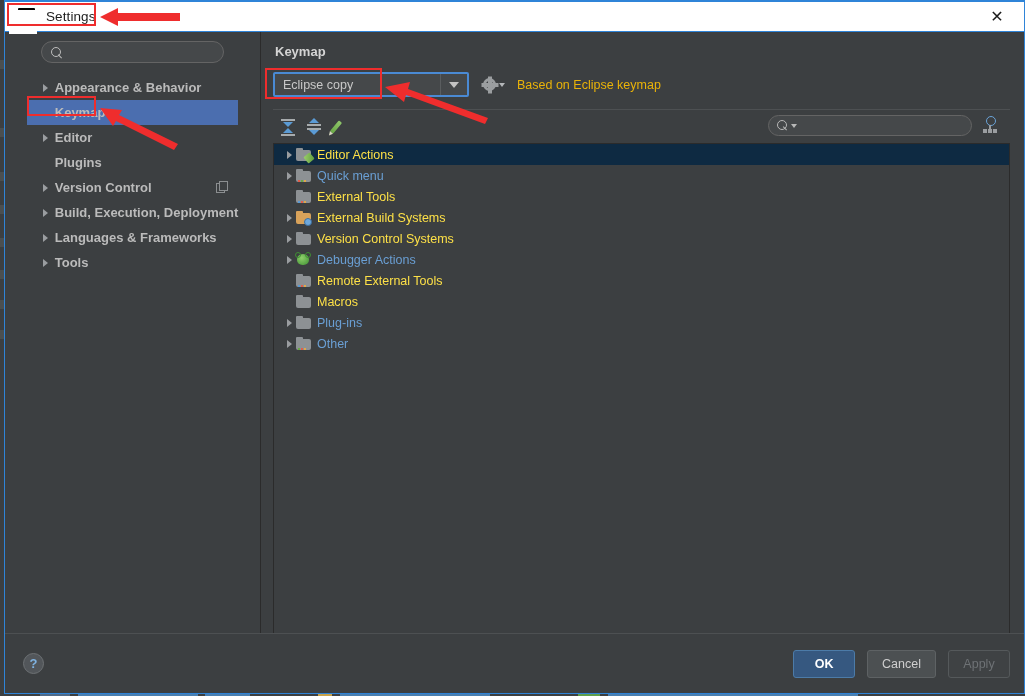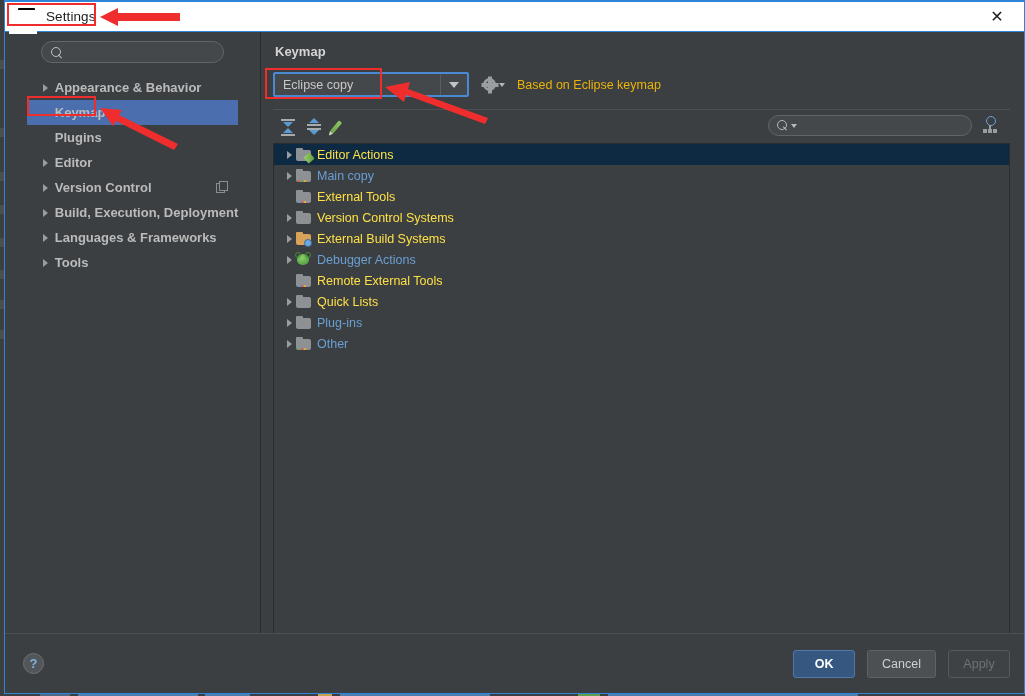--- a/index.html
+++ b/index.html
@@ -325,26 +325,26 @@
         <div class="side-list">
           <div class="side-item">
             <span class="arrow"></span>
             <span>Appearance &amp; Behavior</span>
           </div>
           <div class="side-item selected">
             <span class="arrow blank"></span>
             <span>Keymap</span>
           </div>
           <div class="side-item">
+            <span class="arrow"></span>
+            <span>Editor</span>
+          </div>
+          <div class="side-item">
             <span class="arrow blank"></span>
             <span>Plugins</span>
-          </div>
-          <div class="side-item">
-            <span class="arrow"></span>
-            <span>Editor</span>
           </div>
           <div class="side-item">
             <span class="arrow"></span>
             <span>Version Control</span>
             <span class="copy-ico"></span>
           </div>
           <div class="side-item">
             <span class="arrow"></span>
             <span>Build, Execution, Deployment</span>
           </div>
@@ -425,21 +425,21 @@
                 <i></i>
               </span>
             <span class="t-icon">
               <span class="folder"></span>
               <span class="dots">
                   <span style="background:#e05d4a"></span>
                   <span style="background:#6aa845"></span>
                   <span style="background:#e0a84a"></span>
                 </span>
             </span>
-            <span>Main copy</span>
+            <span>Quick menu</span>
           </div>
 
 
           <div class="tree-row">
             <span class="t-arrow"></span>
             <span class="t-icon">
               <span class="folder"></span>
               <span class="dots">
                   <span style="background:#5b9bd5"></span>
                   <span style="background:#e05d4a"></span>
@@ -447,34 +447,34 @@
                 </span>
             </span>
             <span>External Tools</span>
           </div>
 
           <div class="tree-row">
             <span class="t-arrow">
                 <i></i>
               </span>
             <span class="t-icon">
-                <span class="folder"></span>
-              </span>
-            <span>Version Control Systems</span>
-          </div>
-
-          <div class="tree-row">
-            <span class="t-arrow">
-                <i></i>
-              </span>
-            <span class="t-icon">
               <span class="folder orange"></span>
                 <span class="gear-badge"></span>
             </span>
             <span>External Build Systems</span>
+          </div>
+
+          <div class="tree-row">
+            <span class="t-arrow">
+                <i></i>
+              </span>
+            <span class="t-icon">
+                <span class="folder"></span>
+              </span>
+            <span>Version Control Systems</span>
           </div>
 
           <div class="tree-row blue">
             <span class="t-arrow">
                 <i></i>
               </span>
             <span class="t-icon">
                 <span class="bug"></span>
               </span>
             <span>Debugger Actions</span>
@@ -486,30 +486,28 @@
               <span class="folder"></span>
               <span class="dots">
                   <span style="background:#5b9bd5"></span>
                   <span style="background:#e05d4a"></span>
                   <span style="background:#e0a84a"></span>
                 </span>
             </span>
             <span>Remote External Tools</span>
           </div>
 
-
           <div class="tree-row">
-            <span class="t-arrow">
-                <i></i>
-              </span>
+            <span class="t-arrow"></span>
             <span class="t-icon">
                 <span class="folder"></span>
               </span>
-            <span>Quick Lists</span>
-          </div>
+            <span>Macros</span>
+          </div>
+
 
           <div class="tree-row blue">
             <span class="t-arrow">
                 <i></i>
               </span>
             <span class="t-icon">
                 <span class="folder"></span>
               </span>
             <span>Plug-ins</span>
           </div>

